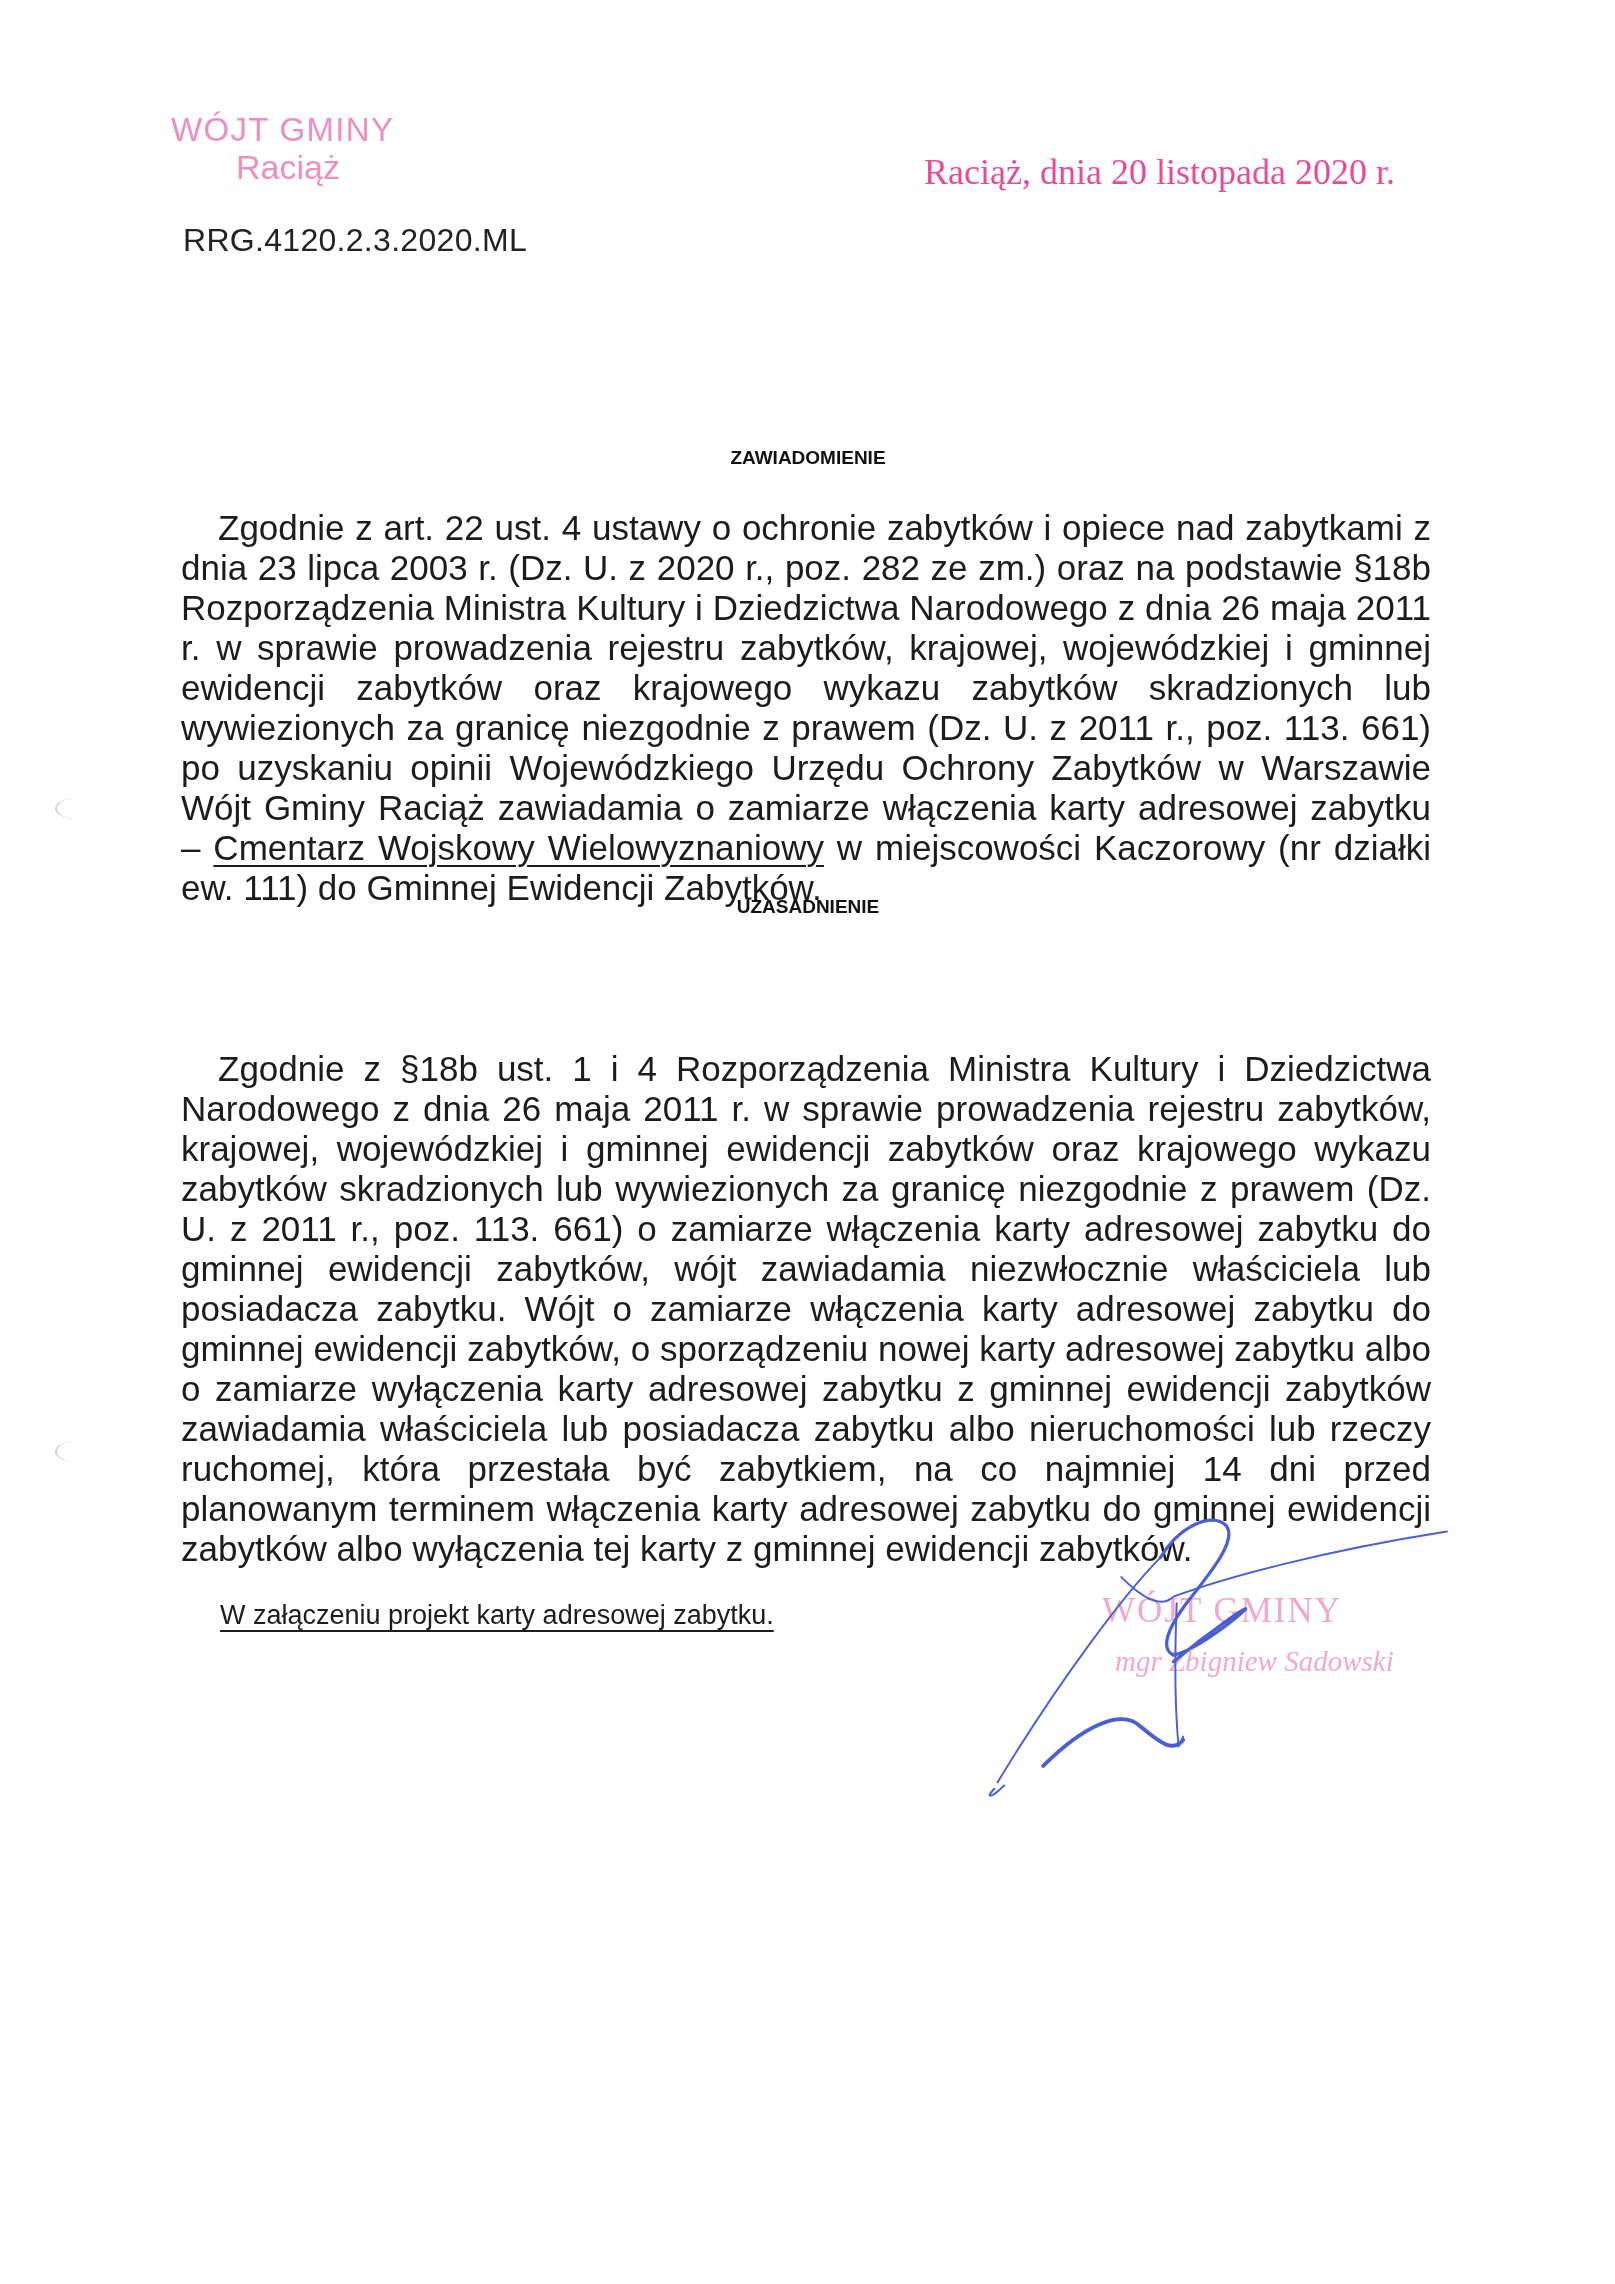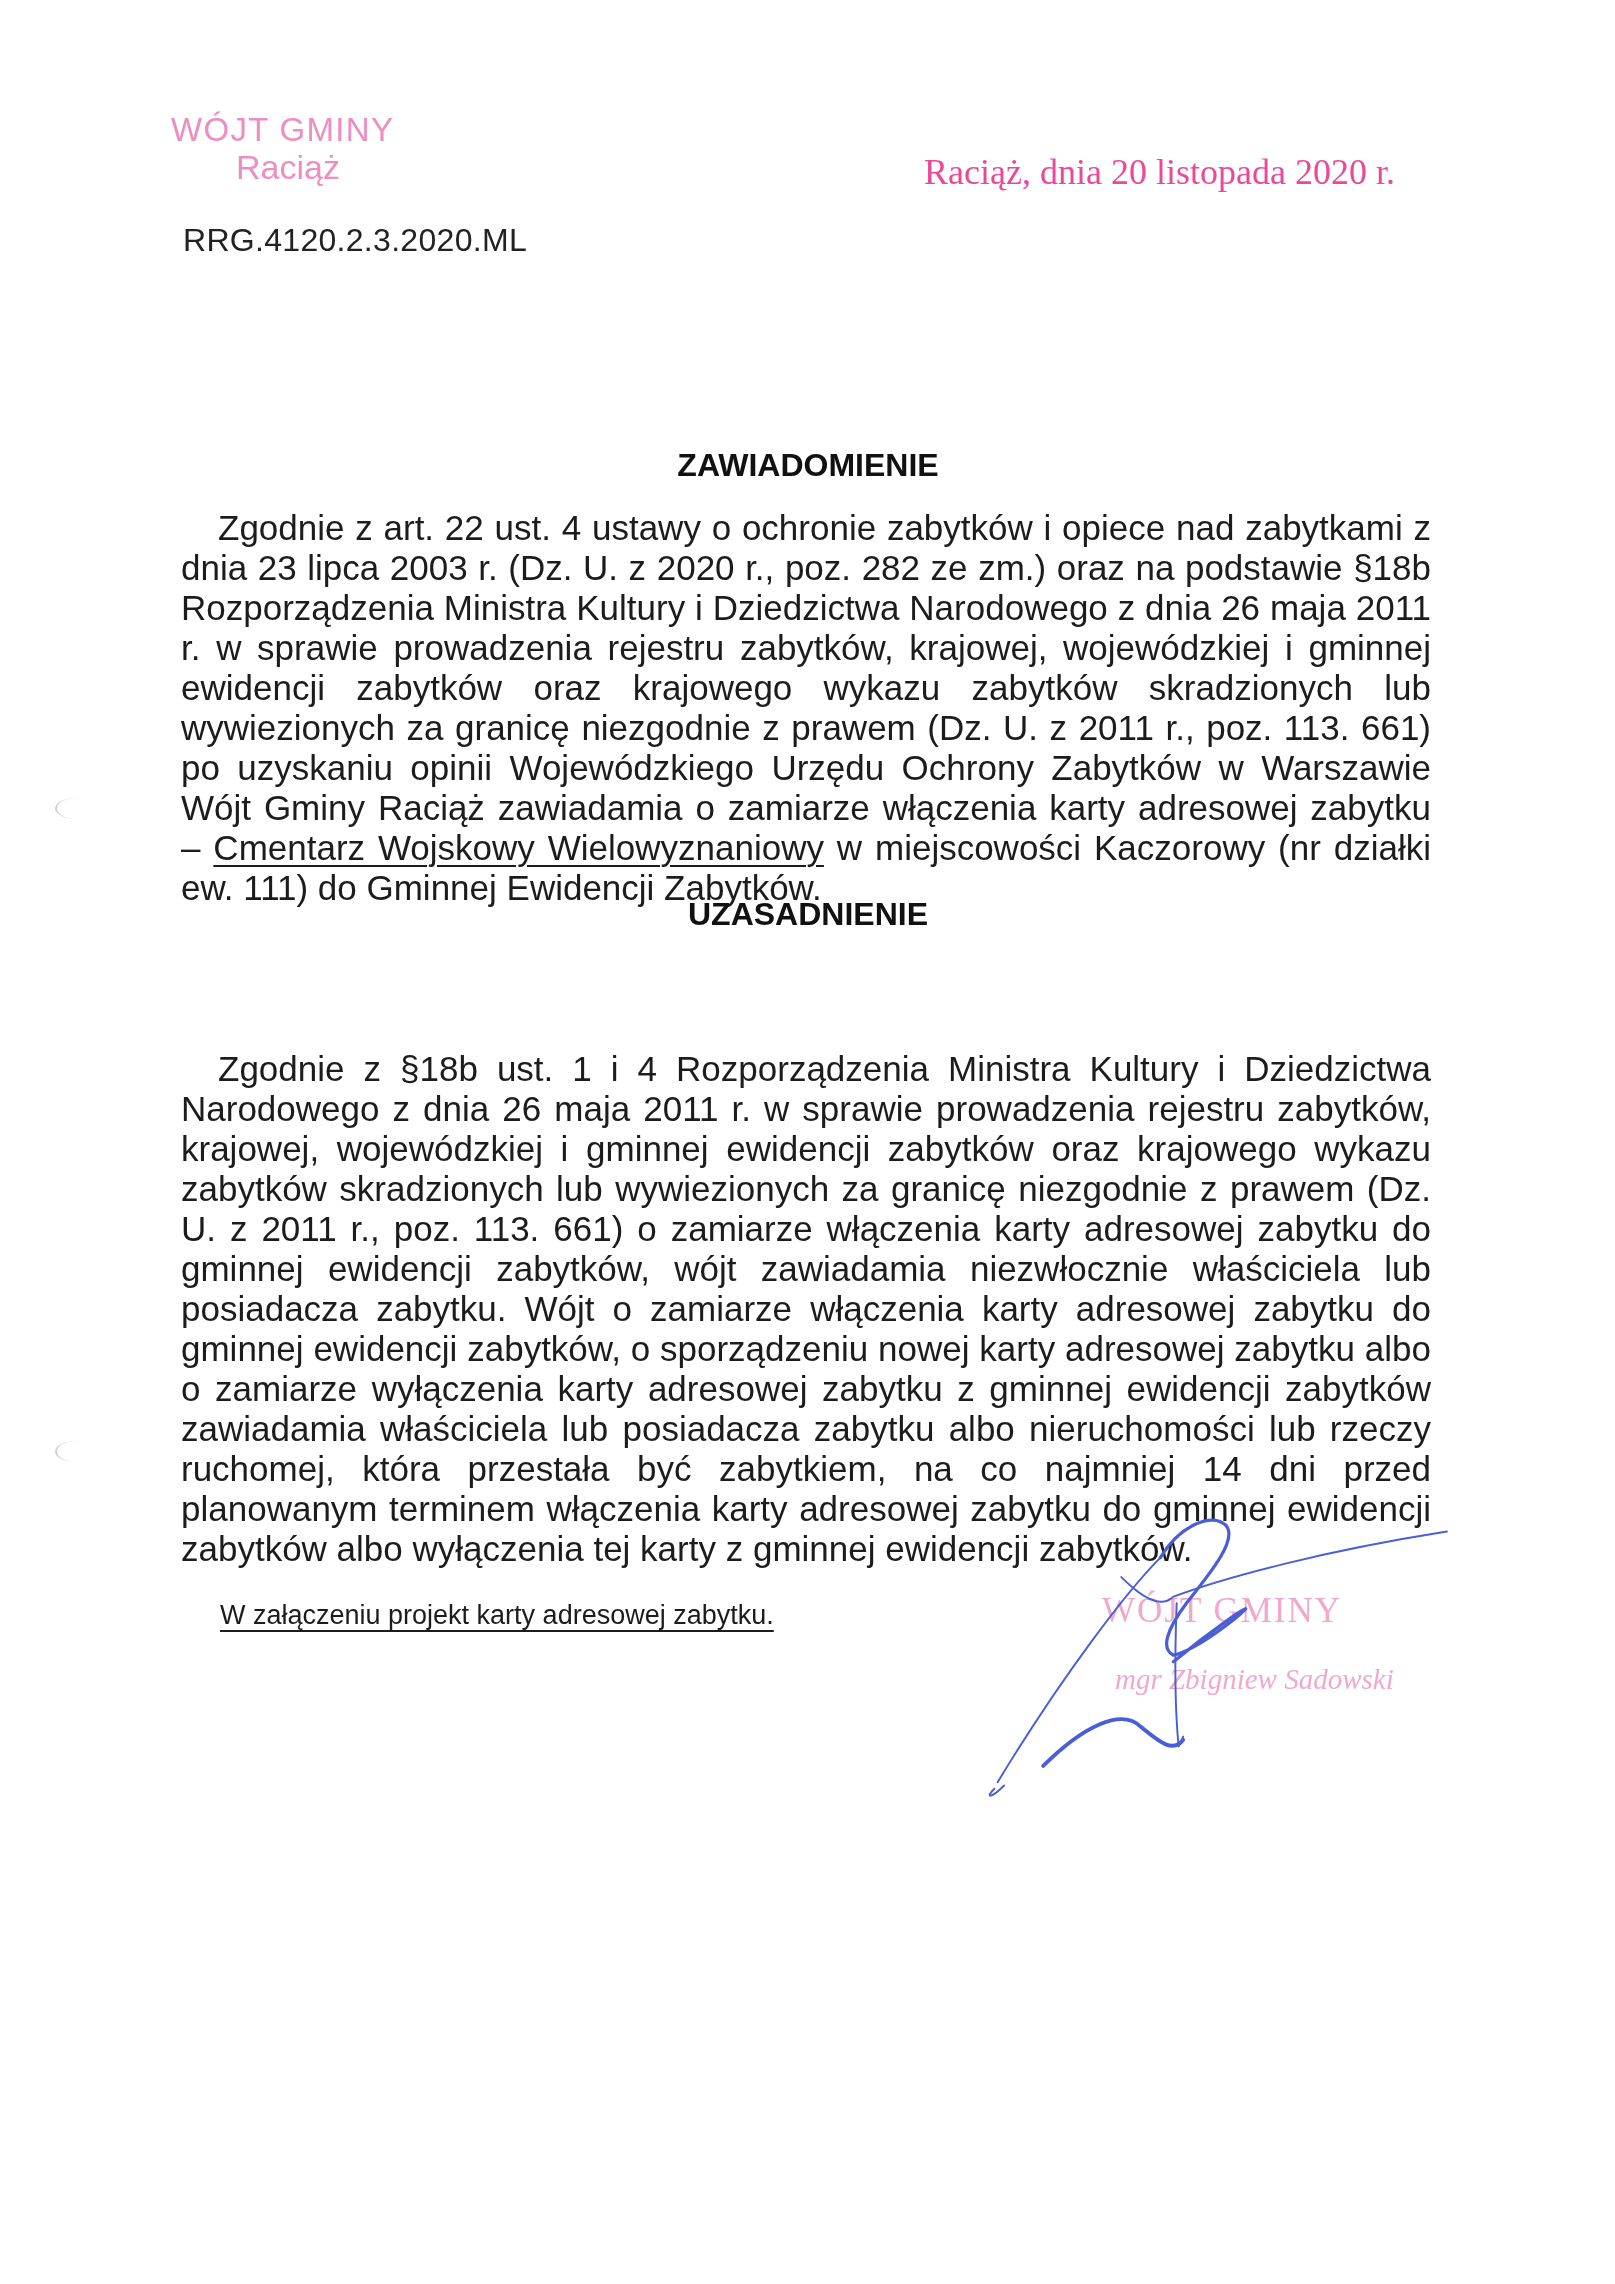--- a/index.html
+++ b/index.html
@@ -3,31 +3,31 @@
 <meta charset="utf-8">
 <style>
   html, body { margin: 0; padding: 0; background: #ffffff; }
   body { width: 1616px; height: 2284px; position: relative; overflow: hidden; }
   .page { position: absolute; left: 0; top: 0; width: 1581px; height: 2284px; background: #ffffff; }
   .stamp-top { position: absolute; left: 171px; top: 110px; color: #ee8ec0; font-family: "Liberation Sans", sans-serif; }
   .stamp-top .l1 { font-size: 33px; letter-spacing: 1.3px; line-height: 39px; }
   .stamp-top .l2 { font-size: 34px; line-height: 37px; padding-left: 65px; }
   .ref { position: absolute; left: 183px; top: 222px; font-family: "Liberation Sans", sans-serif; font-size: 32px; color: #222; letter-spacing: 0.3px; }
   .place-date { position: absolute; right: 186px; top: 151px; font-family: Liberation Serif, serif; font-size: 36px; color: #ec4899; }
-  .heading { position: absolute; left: 0; width: 1616px; text-align: center; font-family: "Liberation Sans", sans-serif; font-weight: bold; font-size: 32px; color: #111; }
+  .heading { position: absolute; left: 0; width: 1616px; text-align: center; font-family: "Liberation Sans", sans-serif; font-weight: bold; font-size: 19px; color: #111; }
   .h1 { top: 447px; }
   .h2 { top: 896px; text-align: center; }
   .para { position: absolute; left: 181px; width: 1250px; font-family: "Liberation Sans", sans-serif; font-size: 35px; line-height: 40px; color: #1c1c1c; text-align: justify; text-indent: 37px; }
   .p1 { top: 508px; }
   .p2 { top: 1009px; margin-top: 40px; }
   .u { text-decoration: underline; text-underline-offset: 5.2px; text-decoration-thickness: 2px; }
   .attach { position: absolute; left: 220px; top: 1600px; font-family: "Liberation Sans", sans-serif; font-size: 27px; color: #1c1c1c; text-decoration: underline; text-underline-offset: 5.9px; text-decoration-thickness: 2px; }
   .sig-stamp { position: absolute; left: 1102px; top: 1590px; color: #f0a8cc; font-family: "Liberation Serif", serif; }
   .sig-stamp .s1 { font-size: 35px; letter-spacing: 2px; line-height: 42px; }
-  .sig-stamp .s2 { font-size: 29px; font-style: italic; line-height: 37px; margin-top: 29px; padding-left: 13px; }
+  .sig-stamp .s2 { font-size: 29px; font-style: italic; line-height: 37px; margin-top: 11px; padding-left: 13px; }
   .signature { position: absolute; left: 965px; top: 1512px; width: 521px; height: 293px; }
   .punch { position: absolute; width: 42px; height: 21px; border-left: 2px solid #cfcfcf; border-radius: 50%; }
 </style>
 </head>
 <body>
 
 <div class="page">
 
   <div class="stamp-top">
     <div class="l1">WÓJT GMINY</div>

